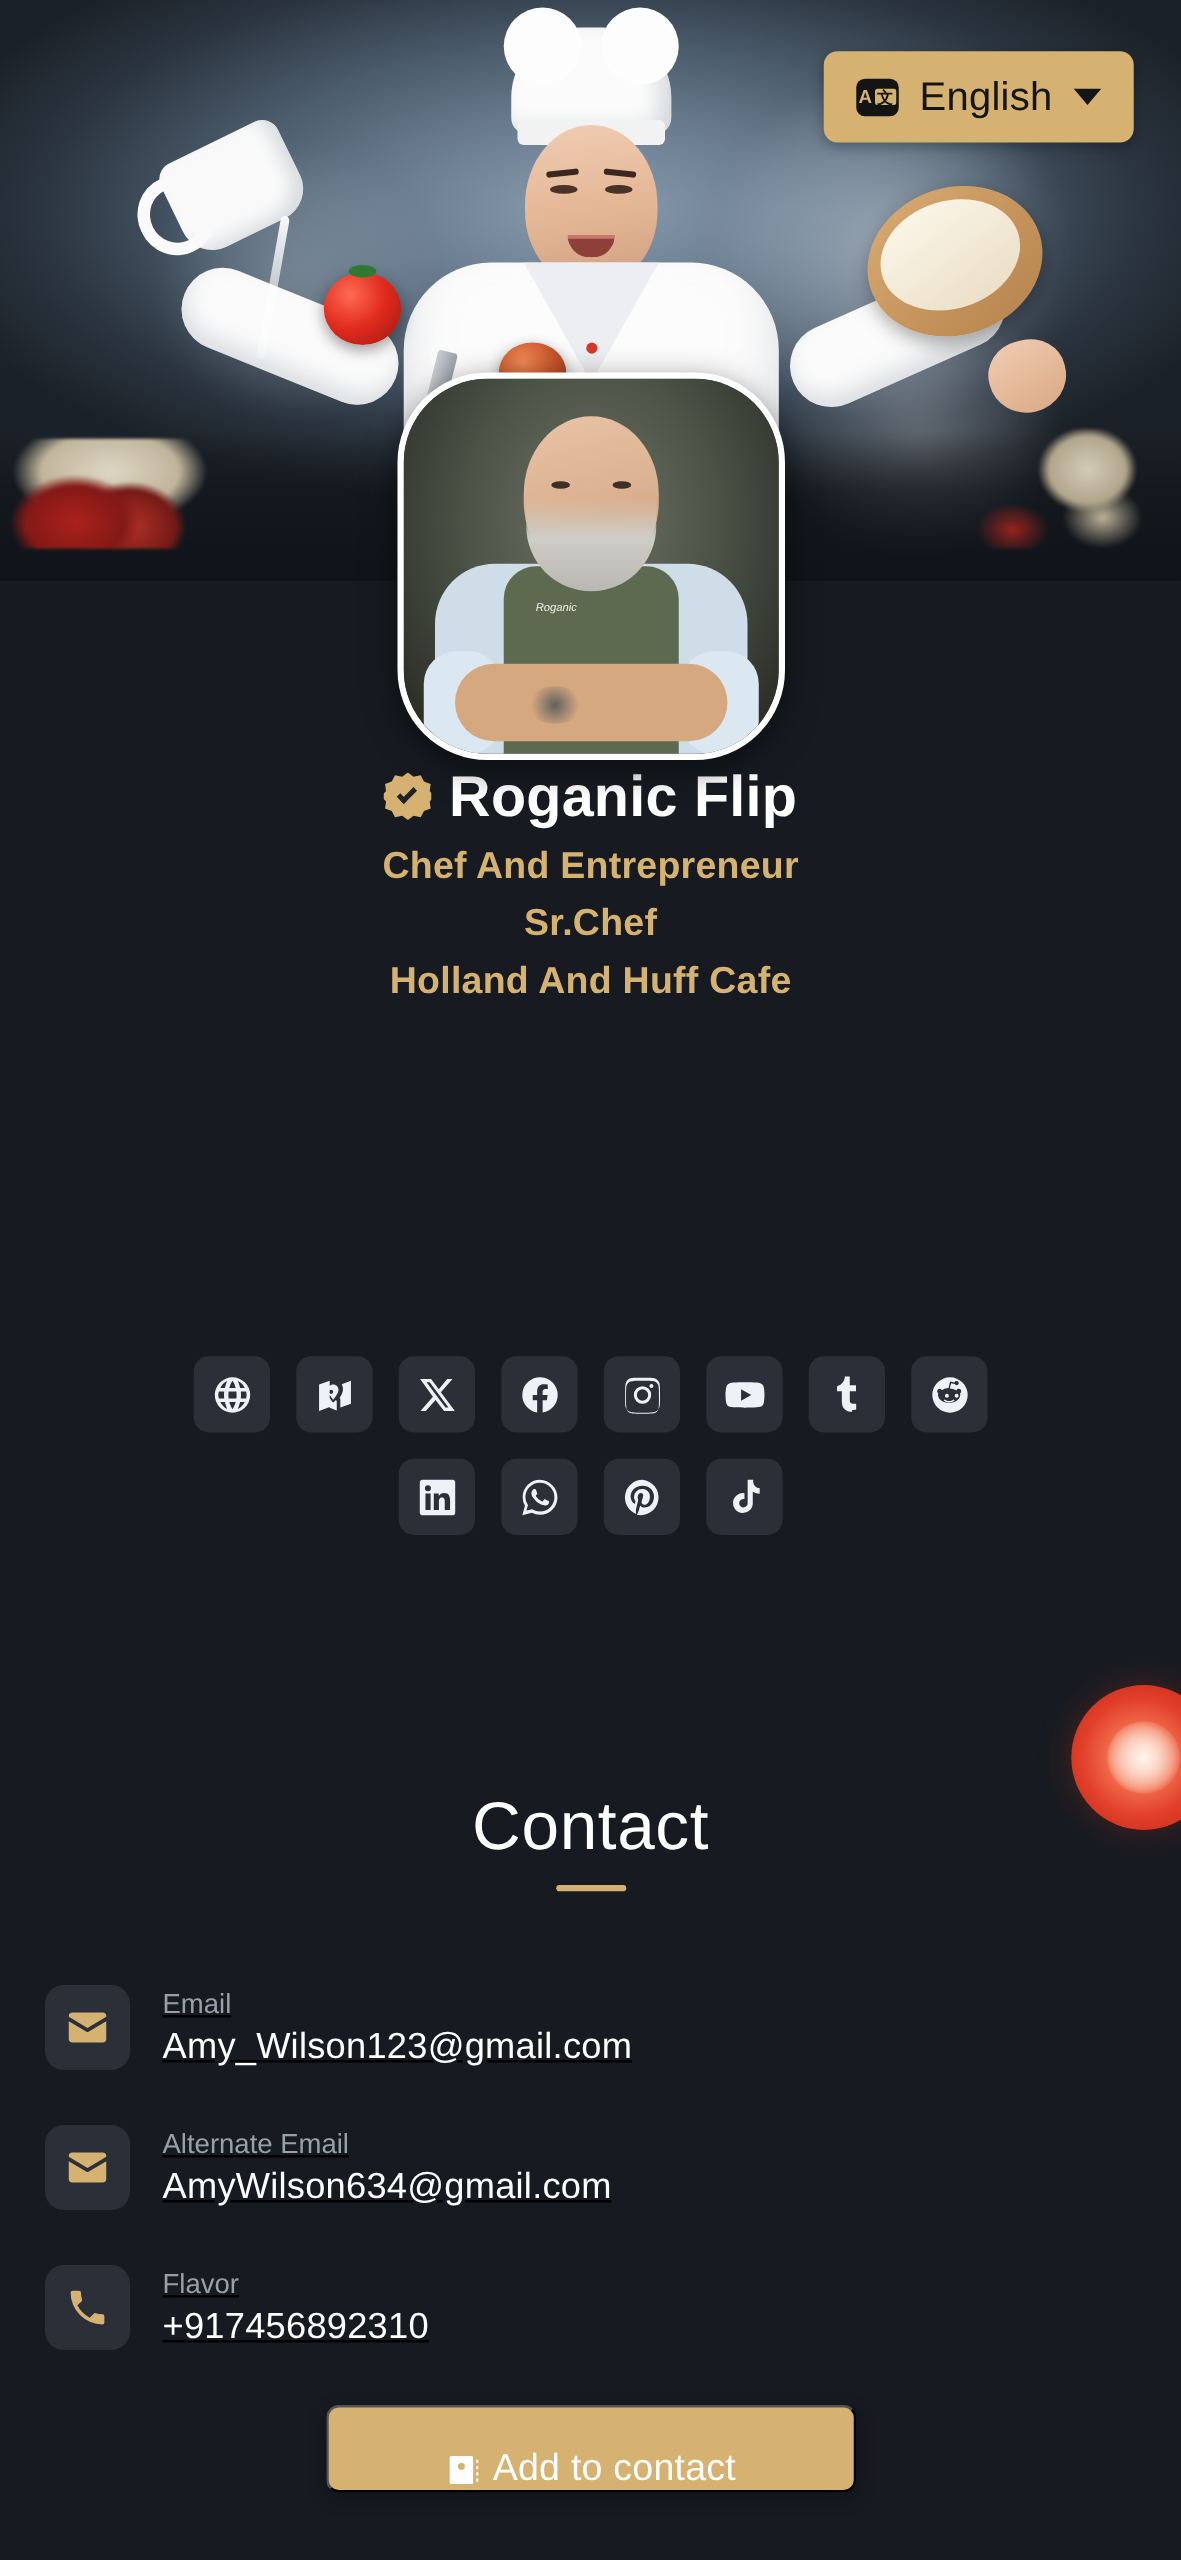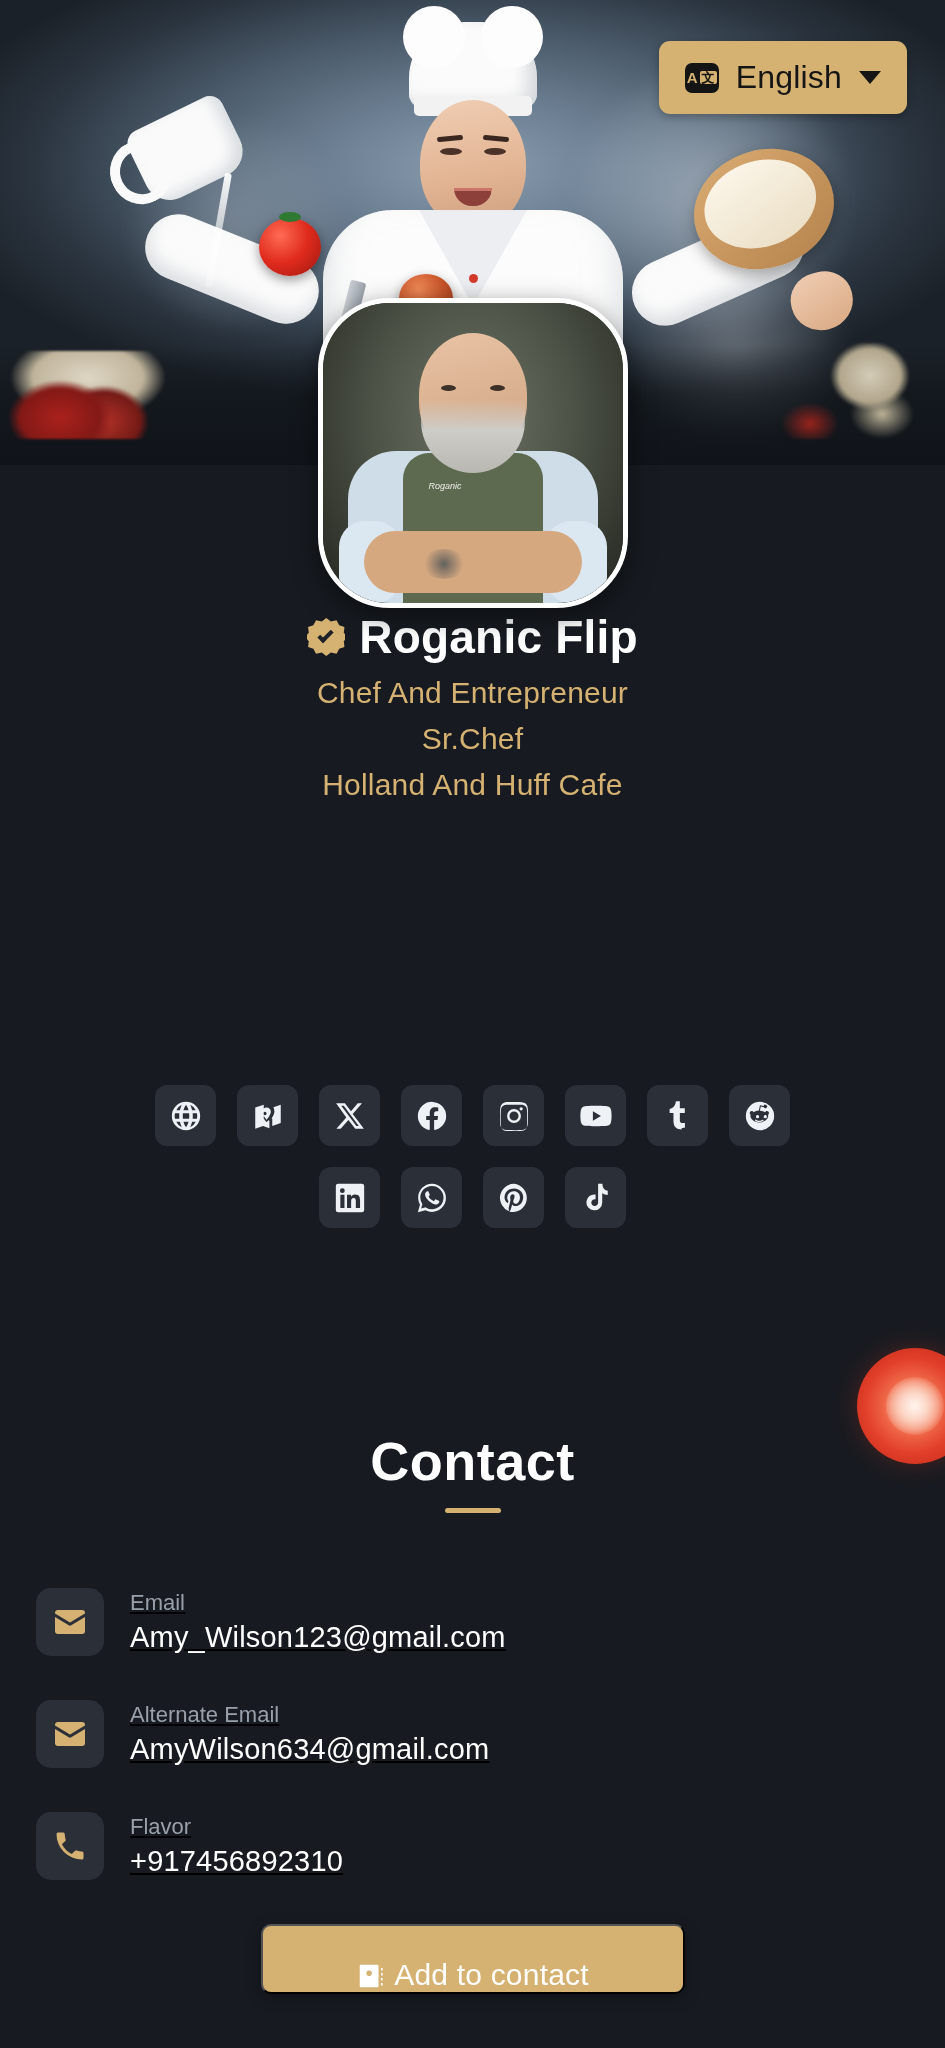--- a/index.html
+++ b/index.html
@@ -198,21 +198,21 @@
   .badge-star {
     position:absolute; inset:0; background:#d6b272;
     clip-path:polygon(50% 0%,62% 9%,77% 6%,84% 19%,98% 24%,96% 39%,106% 50%,96% 61%,98% 76%,84% 81%,77% 94%,62% 91%,50% 100%,38% 91%,23% 94%,16% 81%,2% 76%,4% 61%,-6% 50%,4% 39%,2% 24%,16% 19%,23% 6%,38% 9%);
     border-radius:12px;
   }
   .badge-check {
     position:absolute; left:11px; top:13px; width:15px; height:8px;
     border-left:4px solid #1e2228; border-bottom:4px solid #1e2228; transform:rotate(-45deg);
   }
   .display-name { font-size:46px; font-weight:600; color:#ffffff; letter-spacing:.2px; }
-  .sub { font-size:30px; color:#d6b272; margin-top:12px; letter-spacing:.2px; }
+  .sub { font-size:30px; color:#d6b272; margin-top:12px; letter-spacing:.2px;font-weight:bold; }
 
   
   .socials { position:absolute; left:0; right:0; top:1085px; }
   .srow { display:flex; justify-content:center; gap:21px; margin-bottom:21px; }
   .sbtn {
     width:61px; height:61px; background:#2a2f38; border-radius:12px;
     display:flex; align-items:center; justify-content:center;
   }
   .sbtn svg { width:34px; height:34px; fill:#eef2f7; }
 
@@ -224,21 +224,21 @@
     box-shadow:0 0 26px rgba(200,50,30,.3);
   }
   .tomato-decor:after {
     content:""; position:absolute; left:50%; top:50%; transform:translate(-50%,-50%);
     width:58px; height:58px; border-radius:50%;
     background:radial-gradient(circle, rgba(255,245,238,.95) 0%, rgba(250,190,168,.6) 55%, rgba(240,110,80,0) 78%);
   }
 
   
   .contact-head { position:absolute; left:0; right:0; top:1430px; text-align:center; }
-  .contact-title { font-size:54px; color:#ffffff; font-weight:700; letter-spacing:.5px; }
+  .contact-title { font-size:54px; color:#ffffff; font-weight:400; letter-spacing:.5px; }
   .contact-rule { width:56px; height:5px; background:#d6b272; border-radius:3px; margin:16px auto 0; }
 
   .contact-list { position:absolute; left:0; right:0; top:1588px; padding:0 36px;text-decoration:underline; }
   .crow { display:flex; align-items:center; gap:26px; margin-bottom:44px; }
   .cicon {
     flex:0 0 auto; width:68px; height:68px; background:#2a2f38; border-radius:15px;
     display:flex; align-items:center; justify-content:center;
   }
   .cicon svg { width:36px; height:36px; fill:#d6b272; }
   .clabel { font-size:22px; color:#9aa0aa; margin-bottom:5px; }

